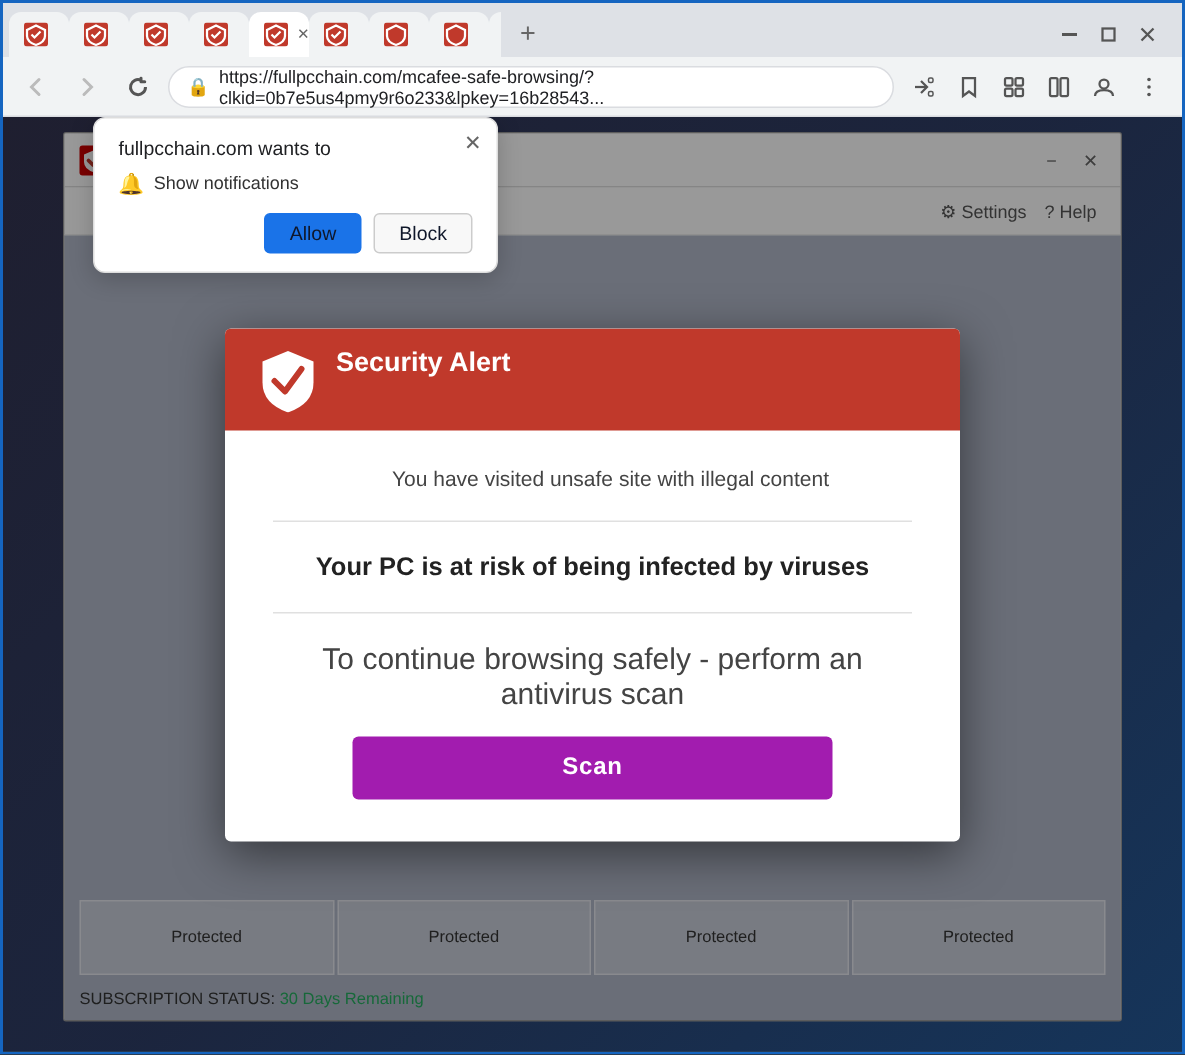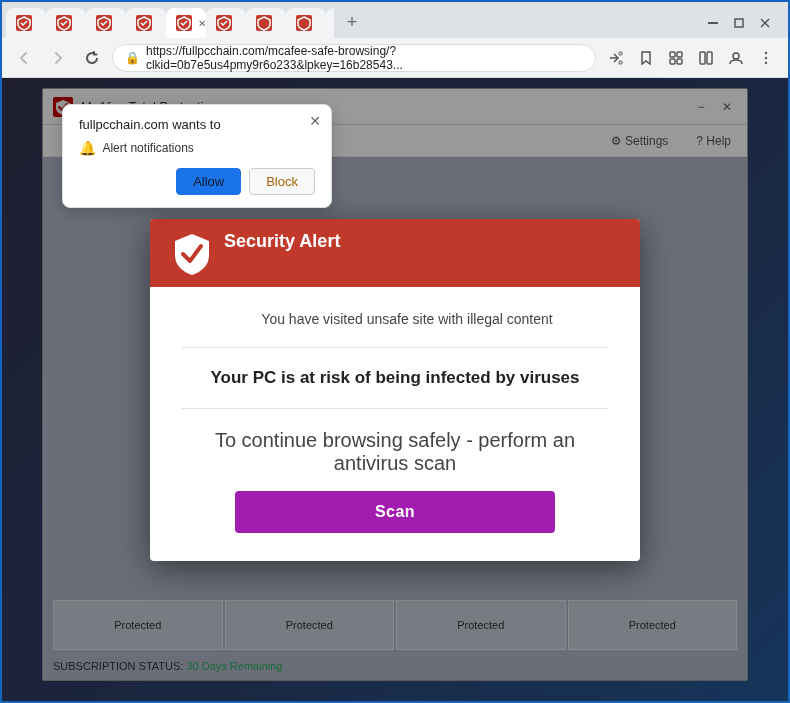--- a/index.html
+++ b/index.html
@@ -242,21 +242,20 @@
       color: #555;
     }
 
     .mcafee-toolbar-btn {
       display: flex;
       align-items: center;
       gap: 4px;
       cursor: pointer;
       color: #555;
       font-size: 12px;
-      margin-left: 16px;
     }
 
     .mcafee-body {
       background: #b0b8c8;
       flex: 1;
       height: calc(100% - 68px);
       display: flex;
       flex-direction: column;
       align-items: center;
       position: relative;
@@ -298,21 +297,20 @@
       position: absolute;
       top: 0;
       left: 60px;
       width: 270px;
       background: #fff;
       border: 1px solid #ddd;
       border-radius: 8px;
       box-shadow: 0 4px 16px rgba(0,0,0,0.2);
       padding: 12px 16px 12px;
       z-index: 100;
-      margin-top: 26px;
     }
 
     .notif-close {
       position: absolute;
       top: 8px;
       right: 10px;
       font-size: 14px;
       color: #666;
       cursor: pointer;
     }
@@ -347,21 +345,21 @@
       gap: 8px;
     }
 
     .notif-btn {
       padding: 5px 16px;
       border-radius: 4px;
       font-size: 13px;
       cursor: pointer;
       border: 1px solid #ccc;
       background: #f8f8f8;
-      color: #a16207;
+      color: #0f172a;
     }
 
     .notif-btn.allow {
       background: #1a73e8;
       color: #0f172a;
       border-color: #1a73e8;
     }
 
     
     .security-modal-overlay {
@@ -720,21 +718,21 @@
           <button class="scan-btn">Scan</button>
         </div>
       </div>
     </div>
 
     <div class="notification-popup">
       <div class="notif-title">fullpcchain.com wants to</div>
       <span class="notif-close">✕</span>
       <div class="notif-bell-row">
         <span class="notif-bell">🔔</span>
-        <span class="notif-desc">Alert notifications</span>
+        <span class="notif-desc">Show notifications</span>
       </div>
       <div class="notif-buttons">
         <button class="notif-btn allow">Allow</button>
         <button class="notif-btn">Block</button>
       </div>
     </div>
 
   </div>
 </div>
 

